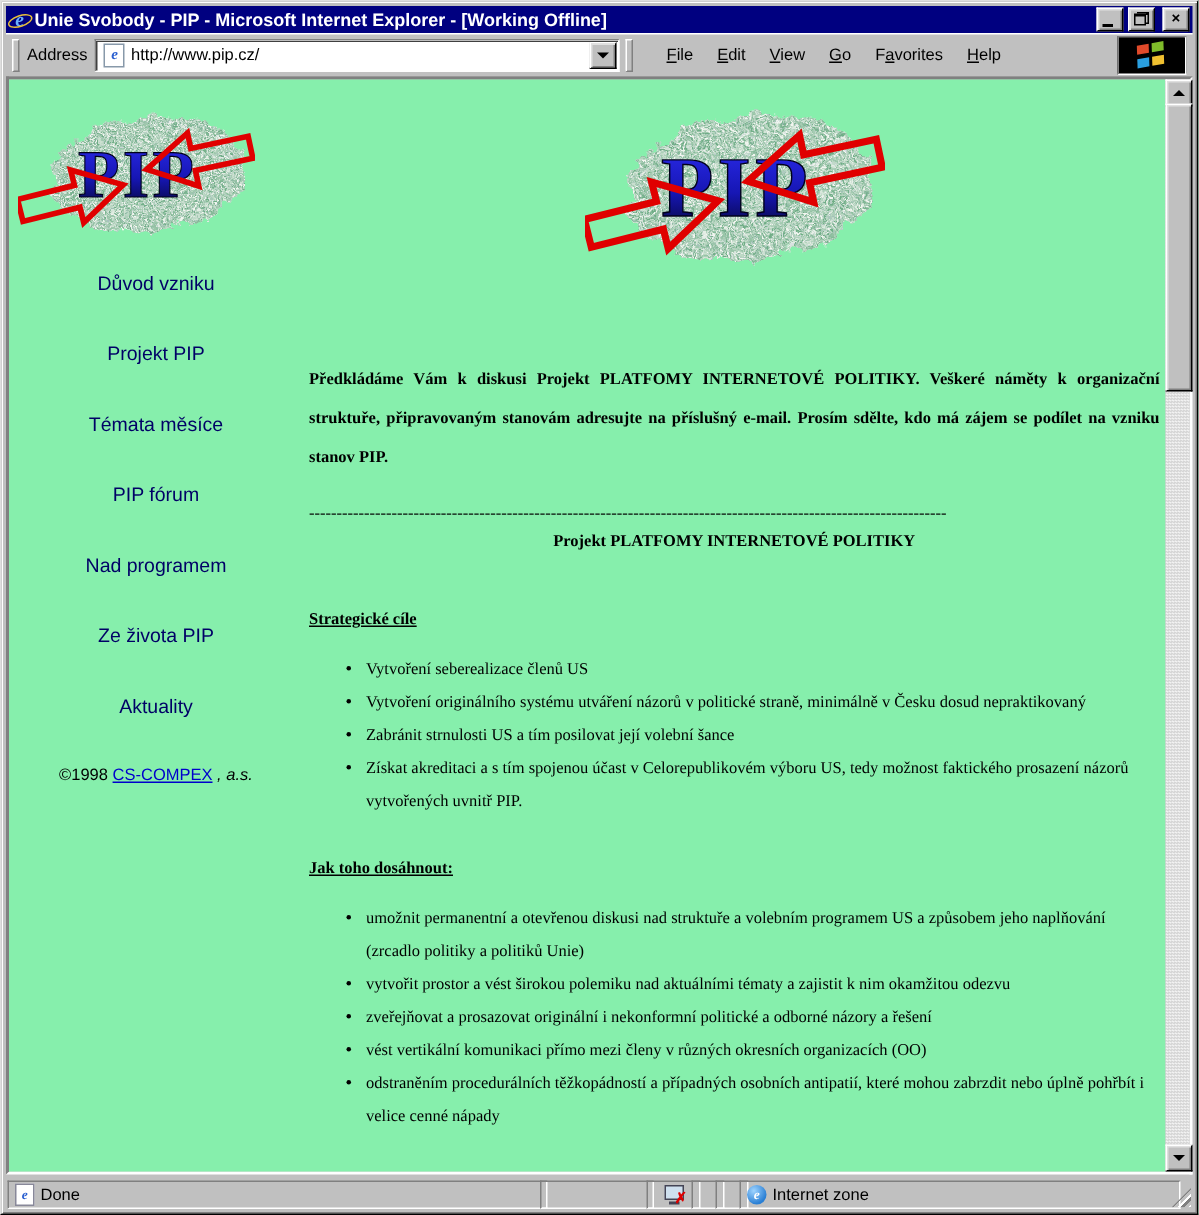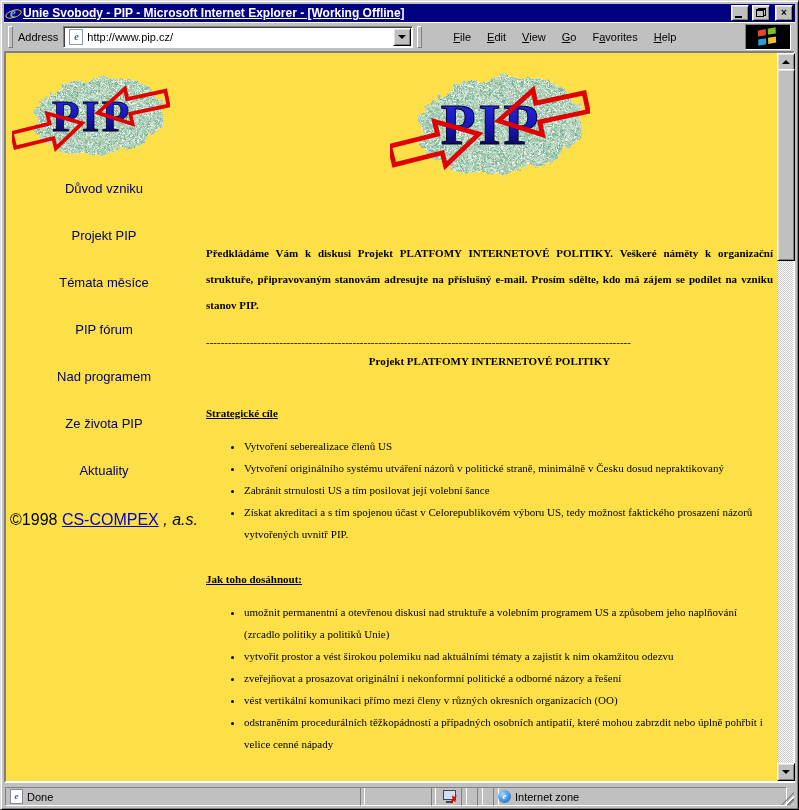--- a/index.html
+++ b/index.html
@@ -4,21 +4,21 @@
 <style>
   html,body{margin:0;padding:0;}
   body{width:799px;height:810px;position:relative;overflow:hidden;
        font-family:"Liberation Sans",sans-serif;background:#c0c0c0;}
   
   .window{position:absolute;inset:0;background:#c0c0c0;
     border:1px solid;border-color:#dfdfdf #000 #000 #dfdfdf;
     box-shadow:inset 1px 1px 0 #fff, inset -1px -1px 0 #808080;}
   .titlebar{position:absolute;left:3px;top:3px;right:3px;height:18px;background:#000080;
     display:flex;align-items:center;padding:0 2px;gap:3px;}
-  .title-text{flex:1;color:#fff;font-weight:bold;font-size:12px;white-space:nowrap;overflow:hidden;text-decoration:underline;}
+  .title-text{flex:1;color:#fff;font-weight:bold;font-size:12px;white-space:nowrap;overflow:hidden;}
   .ie-e{position:relative;width:14px;height:14px;color:#6ab0ff;font:bold italic 13px/14px "Liberation Serif",serif;text-align:center;}
   .ie-e::after{content:"";position:absolute;left:-1px;top:4px;width:15px;height:6px;border:1px solid #e8c03a;border-radius:50%;transform:rotate(-18deg);}
   .win-btn{width:16px;height:14px;background:#c0c0c0;border:1px solid;border-color:#fff #000 #000 #fff;
     box-shadow:inset 1px 1px 0 #dfdfdf, inset -1px -1px 0 #808080;
     display:flex;align-items:center;justify-content:center;position:relative;font-size:10px;font-weight:bold;color:#000;}
   .win-btn.close{margin-left:2px;line-height:10px;}
   .glyph-min{position:absolute;left:3px;bottom:2px;width:7px;height:2px;background:#000;}
   .glyph-restore{position:absolute;left:3px;top:2px;width:10px;height:9px;}
   .glyph-restore .r1{position:absolute;top:0;right:0;width:6px;height:5px;border:1px solid #000;border-top-width:2px;}
   .glyph-restore .r2{position:absolute;bottom:0;left:0;width:6px;height:5px;border:1px solid #000;border-top-width:2px;background:#c0c0c0;}
@@ -29,49 +29,49 @@
   .addr-label{margin-right:5px;color:#000;}
   .combo{display:flex;align-items:center;width:348px;height:20px;background:#fff;
     border:1px solid;border-color:#808080 #fff #fff #808080;box-shadow:inset 1px 1px 0 #404040;}
   .page-ico{width:12px;height:14px;margin:0 4px 0 5px;background:#fff;border:1px solid #8899aa;
     color:#2a5fd0;font:bold italic 10px/13px "Liberation Serif",serif;text-align:center;}
   .addr-text{flex:1;white-space:nowrap;overflow:hidden;color:#000;}
   .drop-btn{width:16px;height:16px;margin-right:1px;background:#c0c0c0;border:1px solid;border-color:#fff #000 #000 #fff;
     box-shadow:inset 1px 1px 0 #dfdfdf, inset -1px -1px 0 #808080;display:flex;align-items:center;justify-content:center;}
   .tri-dn{width:0;height:0;border-left:4px solid transparent;border-right:4px solid transparent;border-top:4px solid #000;}
   .tri-up{width:0;height:0;border-left:4px solid transparent;border-right:4px solid transparent;border-bottom:4px solid #000;}
-  .menubar{display:flex;margin-left:18px;}
+  .menubar{display:flex;margin-left:9px;}
   .menu-item{padding:2px 8px;color:#000;cursor:default;}
   .menu-item .u{text-decoration:underline;}
   .throbber{margin-left:auto;margin-right:4px;width:44px;height:24px;background:#000;border:1px solid;border-color:#808080 #fff #fff #808080;position:relative;overflow:hidden;}
   .flag{position:absolute;left:12px;top:4px;width:18px;height:15px;transform:rotate(-10deg) skewX(-8deg);}
   .flag i{position:absolute;width:8px;height:6px;}
   .flag .f1{left:0;top:0;background:#e04a2a;}
   .flag .f2{right:0;top:0;background:#7fbc2a;}
   .flag .f3{left:0;bottom:0;background:#2a9fe0;}
   .flag .f4{right:0;bottom:0;background:#f0c030;}
   
   .content-frame{position:absolute;left:3px;top:50px;right:3px;bottom:26px;
     border:2px solid;border-color:#808080 #fff #fff #808080;background:#c0c0c0;}
-  .page{position:absolute;left:0;top:0;bottom:0;right:16px;background:#fde047;overflow:hidden;
+  .page{position:absolute;left:0;top:0;bottom:0;right:16px;background:#86efac;overflow:hidden;
     color:#000;font-family:"Liberation Serif",serif;}
   
   .scrollbar{position:absolute;top:0;bottom:0;right:0;width:16px;
     background-image:conic-gradient(#fff 25%,#c8c8c8 0 50%,#fff 0 75%,#c8c8c8 0);background-size:2px 2px;}
   .sb-btn{position:absolute;left:0;width:16px;height:16px;background:#c0c0c0;border:1px solid;border-color:#fff #000 #000 #fff;
     box-shadow:inset 1px 1px 0 #dfdfdf, inset -1px -1px 0 #808080;display:flex;align-items:center;justify-content:center;}
   .sb-up{top:0;} .sb-down{bottom:0;}
   .sb-thumb{position:absolute;left:0;top:16px;width:16px;height:190px;background:#c0c0c0;border:1px solid;border-color:#fff #000 #000 #fff;
     box-shadow:inset 1px 1px 0 #dfdfdf, inset -1px -1px 0 #808080;}
   
   .sidebar{position:absolute;left:0;top:0;width:196px;font-family:"Liberation Sans",sans-serif;}
   .logo-side{position:absolute;left:6px;top:12px;}
   .side-links{position:absolute;left:0;top:129px;width:196px;text-align:center;}
   .side-link{display:block;height:13px;line-height:13px;margin-bottom:34px;font-size:13px;color:#000066;text-decoration:none;cursor:pointer;}
-  .copyright{font-size:16px;color:#000;}
+  .copyright{font-size:11px;color:#000;}
   .copyright .lnk{color:#0000cc;text-decoration:underline;cursor:pointer;}
   .copyright .suffix{font-style:italic;}
   .main{position:absolute;left:200px;top:0;width:567px;font-size:11px;}
   .main-logo{display:block;margin:11px auto 0;}
   .intro{margin:52px 0 0;font-weight:bold;text-align:justify;line-height:26px;}
   .divider{margin-top:14px;white-space:nowrap;overflow:hidden;line-height:20px;}
   .heading{margin-top:3px;text-align:center;font-weight:bold;}
   .sec-title{margin-top:40px;font-weight:bold;text-decoration:underline;}
   ul.blist{margin:16px 0 0 0;padding-left:38px;list-style:disc;}
   ul.blist li{line-height:22px;margin:0;}

